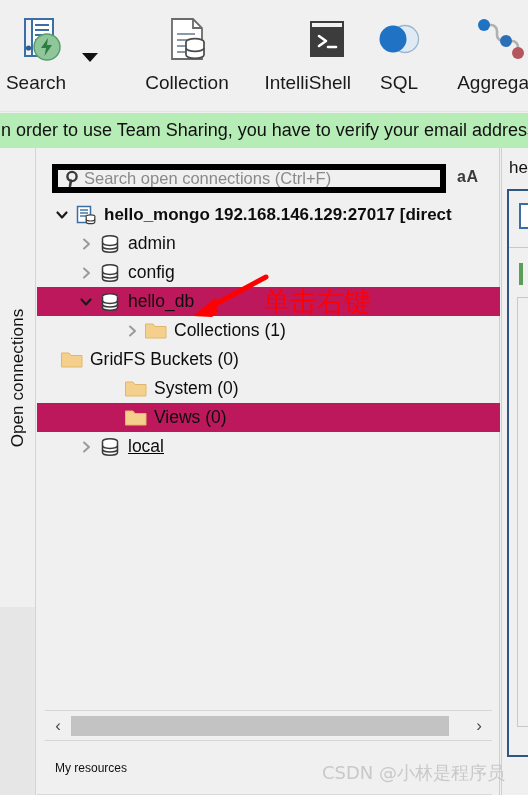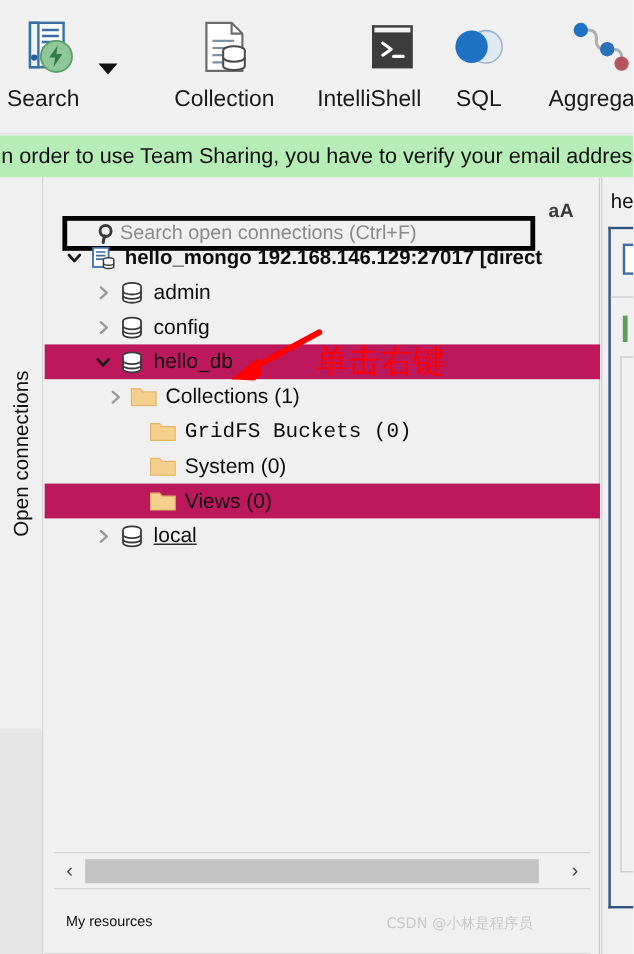--- a/index.html
+++ b/index.html
@@ -109,24 +109,23 @@
 
   
   .search-row {
     position: absolute; left: 0; top: 12px;
     width: 463px; height: 40px;
   }
   .search-box {
     position: absolute; left: 15px; top: 4px;
     width: 394px; height: 29px;
     background: #f0f0f0;
-    border: 4px solid #000000;
+    border: 6px solid #000000;
     display: flex; align-items: center;
-    padding-left: 25px;
-    margin-top: 16px;
+    padding-left: 7px;
   }
   .search-icon { flex: 0 0 auto; margin-right: 2px; display: flex; align-items: center; }
   .search-placeholder {
     font-size: 16.5px;
     color: #8a8a8a;
     white-space: nowrap;
   }
   .aa-button {
     position: absolute; left: 420px; top: 8px;
     font-size: 16px; font-weight: bold;
@@ -262,21 +261,21 @@
     color: #ff0000;
     font-family: "DejaVu Sans", sans-serif;
     white-space: nowrap;
     line-height: 30px;
   }
 
   
   .watermark {
     position: absolute;
     left: 322px; top: 761px;
-    font-size: 12px;
+    font-size: 18px;
     color: #c9c9c9;
     font-family: "DejaVu Sans", sans-serif;
     white-space: nowrap;
   }
 </style>
 </head>
 <body>
 
 <div id="app">
 
@@ -462,35 +461,35 @@
                 <ellipse cx="11" cy="5.5" rx="7.5" ry="2.8"></ellipse>
                 <path d="M3.5 5.5 V16.5 a7.5 2.8 0 0 0 15 0 V5.5"></path>
                 <path d="M3.5 9.6 a7.5 2.8 0 0 0 15 0" fill="none"></path>
                 <path d="M3.5 13.3 a7.5 2.8 0 0 0 15 0" fill="none"></path>
               </g>
             </svg>
           </span>
           <span class="tree-label">hello_db</span>
         </div>
 
-        <div class="tree-row" style="padding-left:48px;">
+        <div class="tree-row" style="padding-left:48px;margin-left:36px;">
           <span class="tw">
             <svg width="14" height="14" viewBox="0 0 14 14">
                 <path d="M5 2.5 L10 7 L5 11.5" fill="none" stroke="#9a9a9a" stroke-width="2" stroke-linecap="round" stroke-linejoin="round"></path>
               </svg>
           </span>
           <span class="tree-icon">
             <svg width="24" height="20" viewBox="0 0 24 20">
               <path d="M1.5 3 H9 L11 5.5 H22 V17 H1.5 Z" fill="#f5d08c" stroke="#e0b76a" stroke-width="1"></path>
             </svg>
           </span>
           <span class="tree-label">Collections (1)</span>
         </div>
 
-        <div class="tree-row" style="padding-left:64px;font-family:Liberation Mono, monospace;">
+        <div class="tree-row" style="">
           <span class="tw"></span>
           <span class="tree-icon">
             <svg width="24" height="20" viewBox="0 0 24 20">
               <path d="M1.5 3 H9 L11 5.5 H22 V17 H1.5 Z" fill="#f5d08c" stroke="#e0b76a" stroke-width="1"></path>
             </svg>
           </span>
           <span class="tree-label">GridFS Buckets (0)</span>
         </div>
 
         <div class="tree-row" style="padding-left:64px;">

